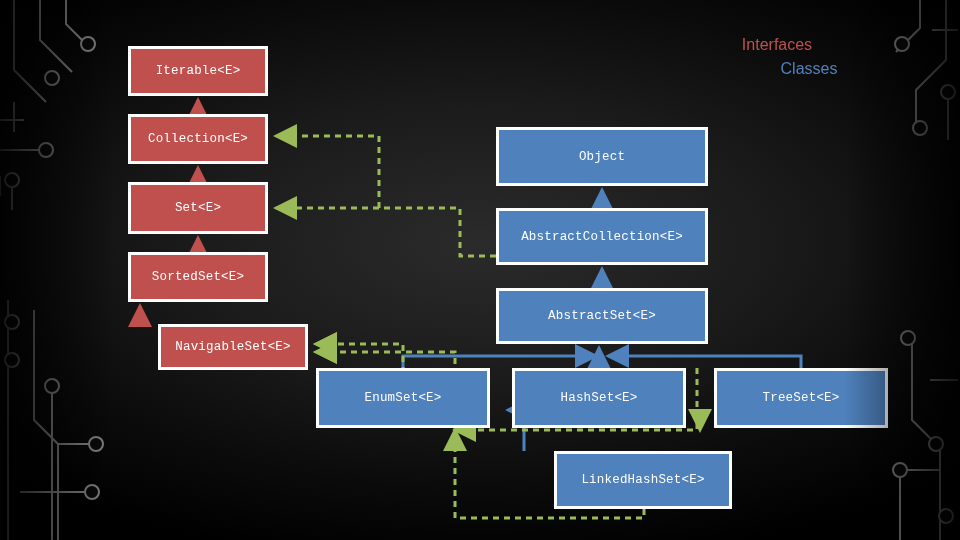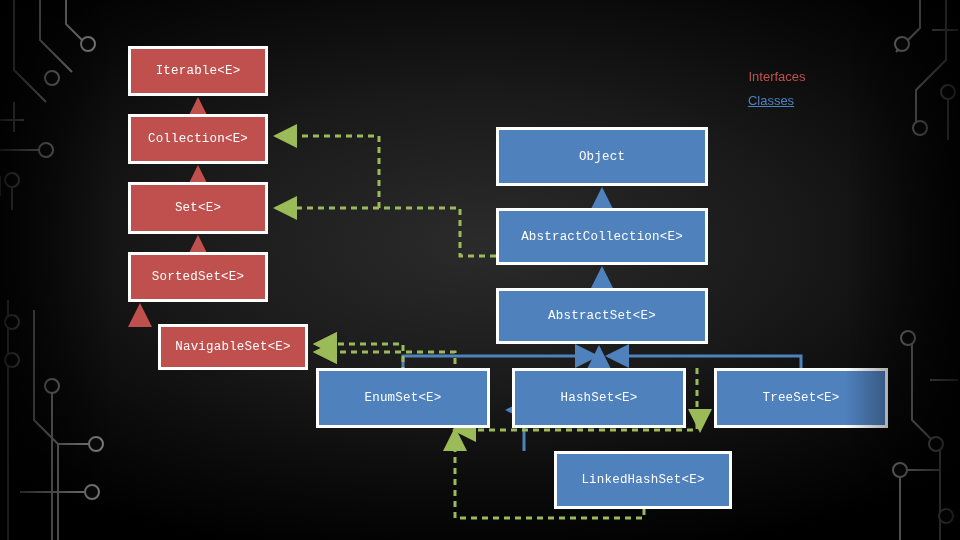--- a/index.html
+++ b/index.html
@@ -30,37 +30,35 @@
     left: 0; top: 0;
     width: 960px;
     height: 540px;
     z-index: 1;
     pointer-events: none;
   }
 
   .legend {
     position: absolute;
     z-index: 6;
-    font-size: 13px;
+    font-size: 16px;
     text-align: center;
     white-space: nowrap;
-    margin-top: 33px;
   }
   .legend-interfaces {
     left: 722px;
     top: 36px;
     width: 110px;
     color: #c0504d;
   }
   .legend-classes {
-    left: 716px;
+    left: 754px;
     top: 60px;
     width: 110px;
     color: #4f81bd;
-    text-decoration: underline;
   }
 
   svg.links {
     position: absolute;
     left: 0; top: 0;
     width: 960px; height: 540px;
     z-index: 3;
     pointer-events: none;
   }
 

